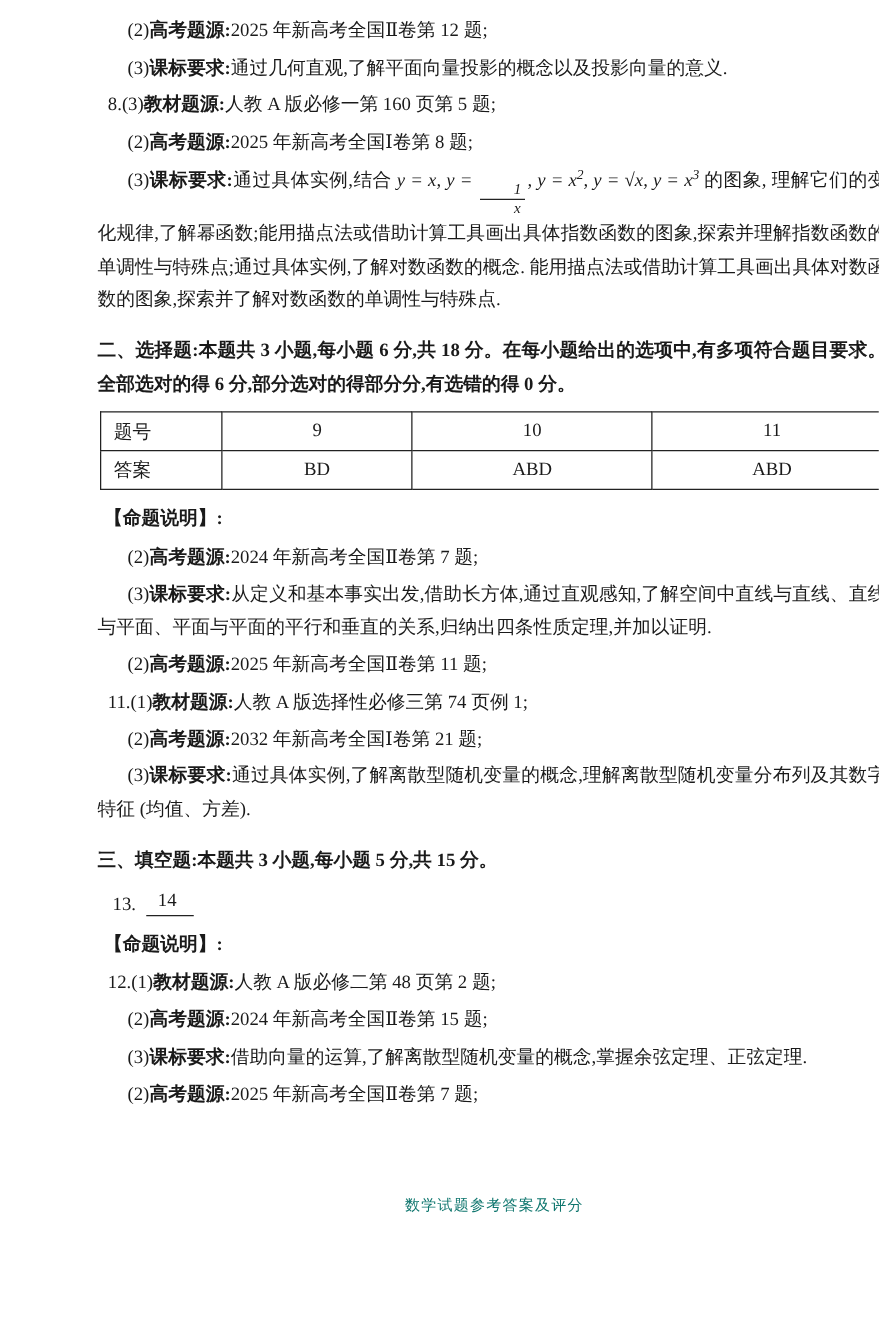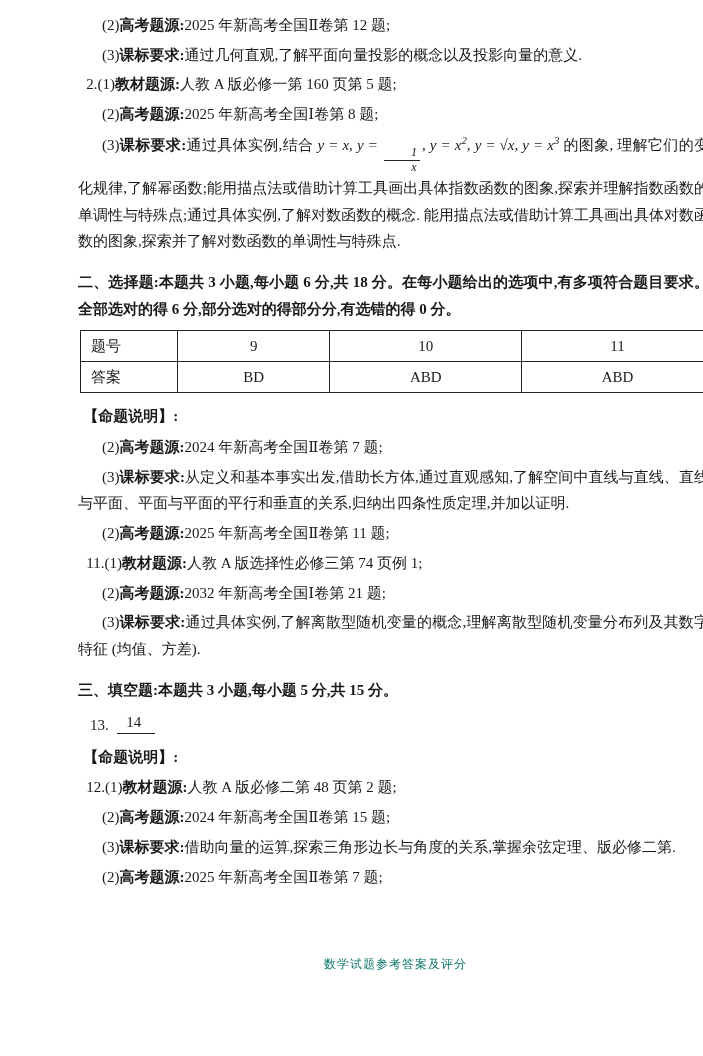--- a/index.html
+++ b/index.html
@@ -52,21 +52,21 @@
     text-align:center;font-size:12px;color:#0f766e;letter-spacing:1px;
   }
 </style>
 </head>
 <body>
 
 <div class="page">
 
   <p class="p sub"><span>(2)</span><b>高考题源:</b><span>2025 年新高考全国Ⅱ卷第 12 题;</span></p>
   <p class="p sub"><span>(3)</span><b>课标要求:</b><span>通过几何直观,了解平面向量投影的概念以及投影向量的意义.</span></p>
-  <p class="p num"><span>2.(1)</span><b>教材题源:</b><span>人教 A 版必修一第 160 页第 5 题;</span></p>
+  <p class="p num"><span>8.(3)</span><b>教材题源:</b><span>人教 A 版必修一第 160 页第 5 题;</span></p>
   <p class="p sub"><span>(2)</span><b>高考题源:</b><span>2025 年新高考全国Ⅰ卷第 8 题;</span></p>
 
   <p class="p sub"><span>(3)</span><b>课标要求:</b><span>通过具体实例,结合 </span><span class="math">y = x</span><span class="math up">,</span> <span class="math"><span>y = </span><span class="frac">
           <span class="fnum">1</span>
           <span class="fden">x</span>
         </span></span><span class="math up">,</span> <span class="math"><span>y = x</span><sup>2</sup></span><span class="math up">,</span> <span class="math">y = √x</span><span class="math up">,</span> <span class="math"><span>y = x</span><sup>3</sup></span><span> 的图象, 理解它们的变化规律,了解幂函数;能用描点法或借助计算工具画出具体指数函数的图象,探索并理解指数函数的单调性与特殊点;通过具体实例,了解对数函数的概念. 能用描点法或借助计算工具画出具体对数函数的图象,探索并了解对数函数的单调性与特殊点.</span></p>
 
   <p class="p sec">二、选择题:本题共 3 小题,每小题 6 分,共 18 分。在每小题给出的选项中,有多项符合题目要求。全部选对的得 6 分,部分选对的得部分分,有选错的得 0 分。</p>
 
   <table class="answers">
@@ -101,18 +101,18 @@
     <span class="blank-item">
       <span class="bnum">13.</span>
       <span class="blank-val">14</span>
     </span>
   </div>
 
   <p class="p note-title">【命题说明】:</p>
 
   <p class="p num"><span>12.(1)</span><b>教材题源:</b><span>人教 A 版必修二第 48 页第 2 题;</span></p>
   <p class="p sub"><span>(2)</span><b>高考题源:</b><span>2024 年新高考全国Ⅱ卷第 15 题;</span></p>
-  <p class="p sub"><span>(3)</span><b>课标要求:</b><span>借助向量的运算,探索三角形边长与角度的关系,掌握余弦定理、版必修二第.</span></p>
+  <p class="p sub"><span>(3)</span><b>课标要求:</b><span>借助向量的运算,了解离散型随机变量的概念,掌握余弦定理、正弦定理.</span></p>
   <p class="p sub"><span>(2)</span><b>高考题源:</b><span>2025 年新高考全国Ⅱ卷第 7 题;</span></p>
 
   <div class="footer">数学试题参考答案及评分</div>
 
 </div>
 
 </body></html>

